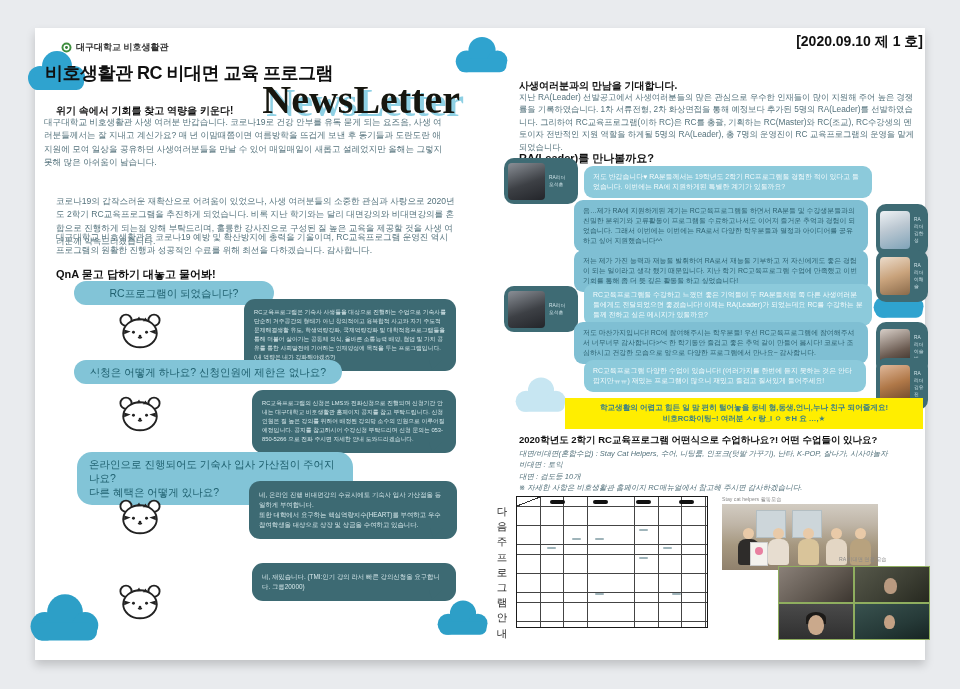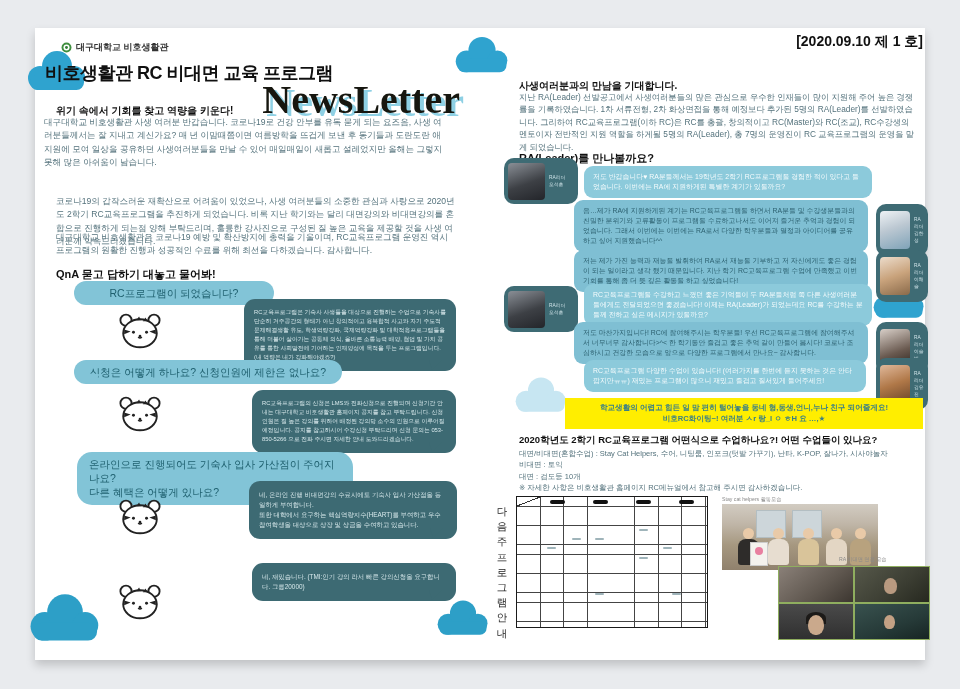--- a/index.html
+++ b/index.html
@@ -159,21 +159,21 @@
 또한 대학에서 요구하는 핵심역량지수(HEART)를 부여하고 우수참여학생을 대상으로 상장 및 상금을 수여하고 있습니다.</div>
 
     <svg class="abs" style="left:77px;top:552px;width:56px;height:43px;">
         <use href="#tiger"></use>
       </svg>
     <div class="abs a-bubble" style="left:217px;top:535px;width:204px;font-size:6.4px;">네, 재밌습니다. (TMI:인기 강의 라서 빠른 강의신청을 요구합니다. 그릉20000)</div>
 
     <div class="abs h-bold" style="left:730px;top:5px;width:158px;text-align:right;font-size:14px;">[2020.09.10 제 1 호]</div>
 
     <div class="abs h-bold" style="left:484px;top:51px;font-size:10px;">사생여러분과의 만남을 기대합니다.</div>
-    <div class="abs body-text" style="left:484px;top:63px;width:398px;font-size:8.3px;line-height:1.5;">지난 RA(Leader) 선발공고에서 사생여러분들의 많은 관심으로 우수한 인재들이 많이 지원해 주어 높은 경쟁률을 기록하였습니다. 1차 서류전형, 2차 화상면접을 통해 예정보다 추가된 5명의 RA(Leader)를 선발하였습니다. 그리하여 RC교육프로그램(이하 RC)은 RC를 총괄, 창의적이고 RC(Master)와 RC(조교), RC수강생의 멘토이자 전반적인 지원 역할을 하게될 5명의 RA(Leader), 총 7명의 운영진이 RC 교육프로그램의 운영을 맡게 되었습니다.</div>
+    <div class="abs body-text" style="left:484px;top:63px;width:398px;font-size:8.3px;line-height:1.5;">지난 RA(Leader) 선발공고에서 사생여러분들의 많은 관심으로 우수한 인재들이 많이 지원해 주어 높은 경쟁률을 기록하였습니다. 1차 서류전형, 2차 화상면접을 통해 예정보다 추가된 5명의 RA(Leader)를 선발하였습니다. 그리하여 RC교육프로그램(이하 RC)은 RC를 총괄, 기획하는 RC(Master)와 RC(조교), RC수강생의 멘토이자 전반적인 지원 역할을 하게될 5명의 RA(Leader), 총 7명의 운영진이 RC 교육프로그램의 운영을 맡게 되었습니다.</div>
 
     <div class="abs h-bold" style="left:484px;top:123px;font-size:11px;">RA(Leader)를 만나볼까요?</div>
 
     <div class="abs ra-card" style="left:469px;top:130px;width:74px;height:46px;">
       <div class="ra-photo" style="background:linear-gradient(160deg,#8a8f96 0%,#3d4045 55%,#23252a 100%);"></div>
       <div class="ra-label">
           <div>RA리더</div>
           <div>오석훈</div>
         </div>
     </div>
@@ -223,21 +223,21 @@
           <div>김유진</div>
         </div>
     </div>
 
     <div class="abs highlight" style="left:530px;top:370px;width:358px;">
       <div>학교생활의 어렵고 힘든 일 맘 편히 털어놓을 동네 형,동생,언니,누나 친구 되어줄게요!</div>
       <div>비호RC화이팅~! 여러분 ㅅr 랑_l ㅇ ㅎH 요 …,★</div>
     </div>
 
     <div class="abs h-bold" style="left:484px;top:406px;font-size:9.5px;">2020학년도 2학기 RC교육프로그램 어떤식으로 수업하나요?! 어떤 수업들이 있나요?</div>
-    <div class="abs body-text" style="left:484px;top:420px;width:400px;font-size:7.5px;line-height:1.5;">대면/비대면(혼합수업) : Stay Cat Helpers, 수어, 니팅룸, 인포크(텃밭 가꾸기), 난타, K-POP, 잘나가, 시사야놀자
+    <div class="abs body-text" style="left:484px;top:420px;width:400px;font-size:7.5px;line-height:1.5;font-style:italic;">대면/비대면(혼합수업) : Stay Cat Helpers, 수어, 니팅룸, 인포크(텃밭 가꾸기), 난타, K-POP, 잘나가, 시사야놀자
 비대면 : 토익
 대면 : 검도등 10개
 ※ 자세한 사항은 비호생활관 홈페이지 RC메뉴얼에서 참고해 주시면 감사하겠습니다.</div>
 
     <div class="abs vert-label" style="left:461px;top:476px;">다음주프로그램안내</div>
 
     <div class="abs sched" style="left:481px;top:468px;width:192px;height:132px;">
       <div class="diag"></div>
       <div class="hmark" style="left:33px;"></div>
       <div class="hmark" style="left:76px;"></div>

